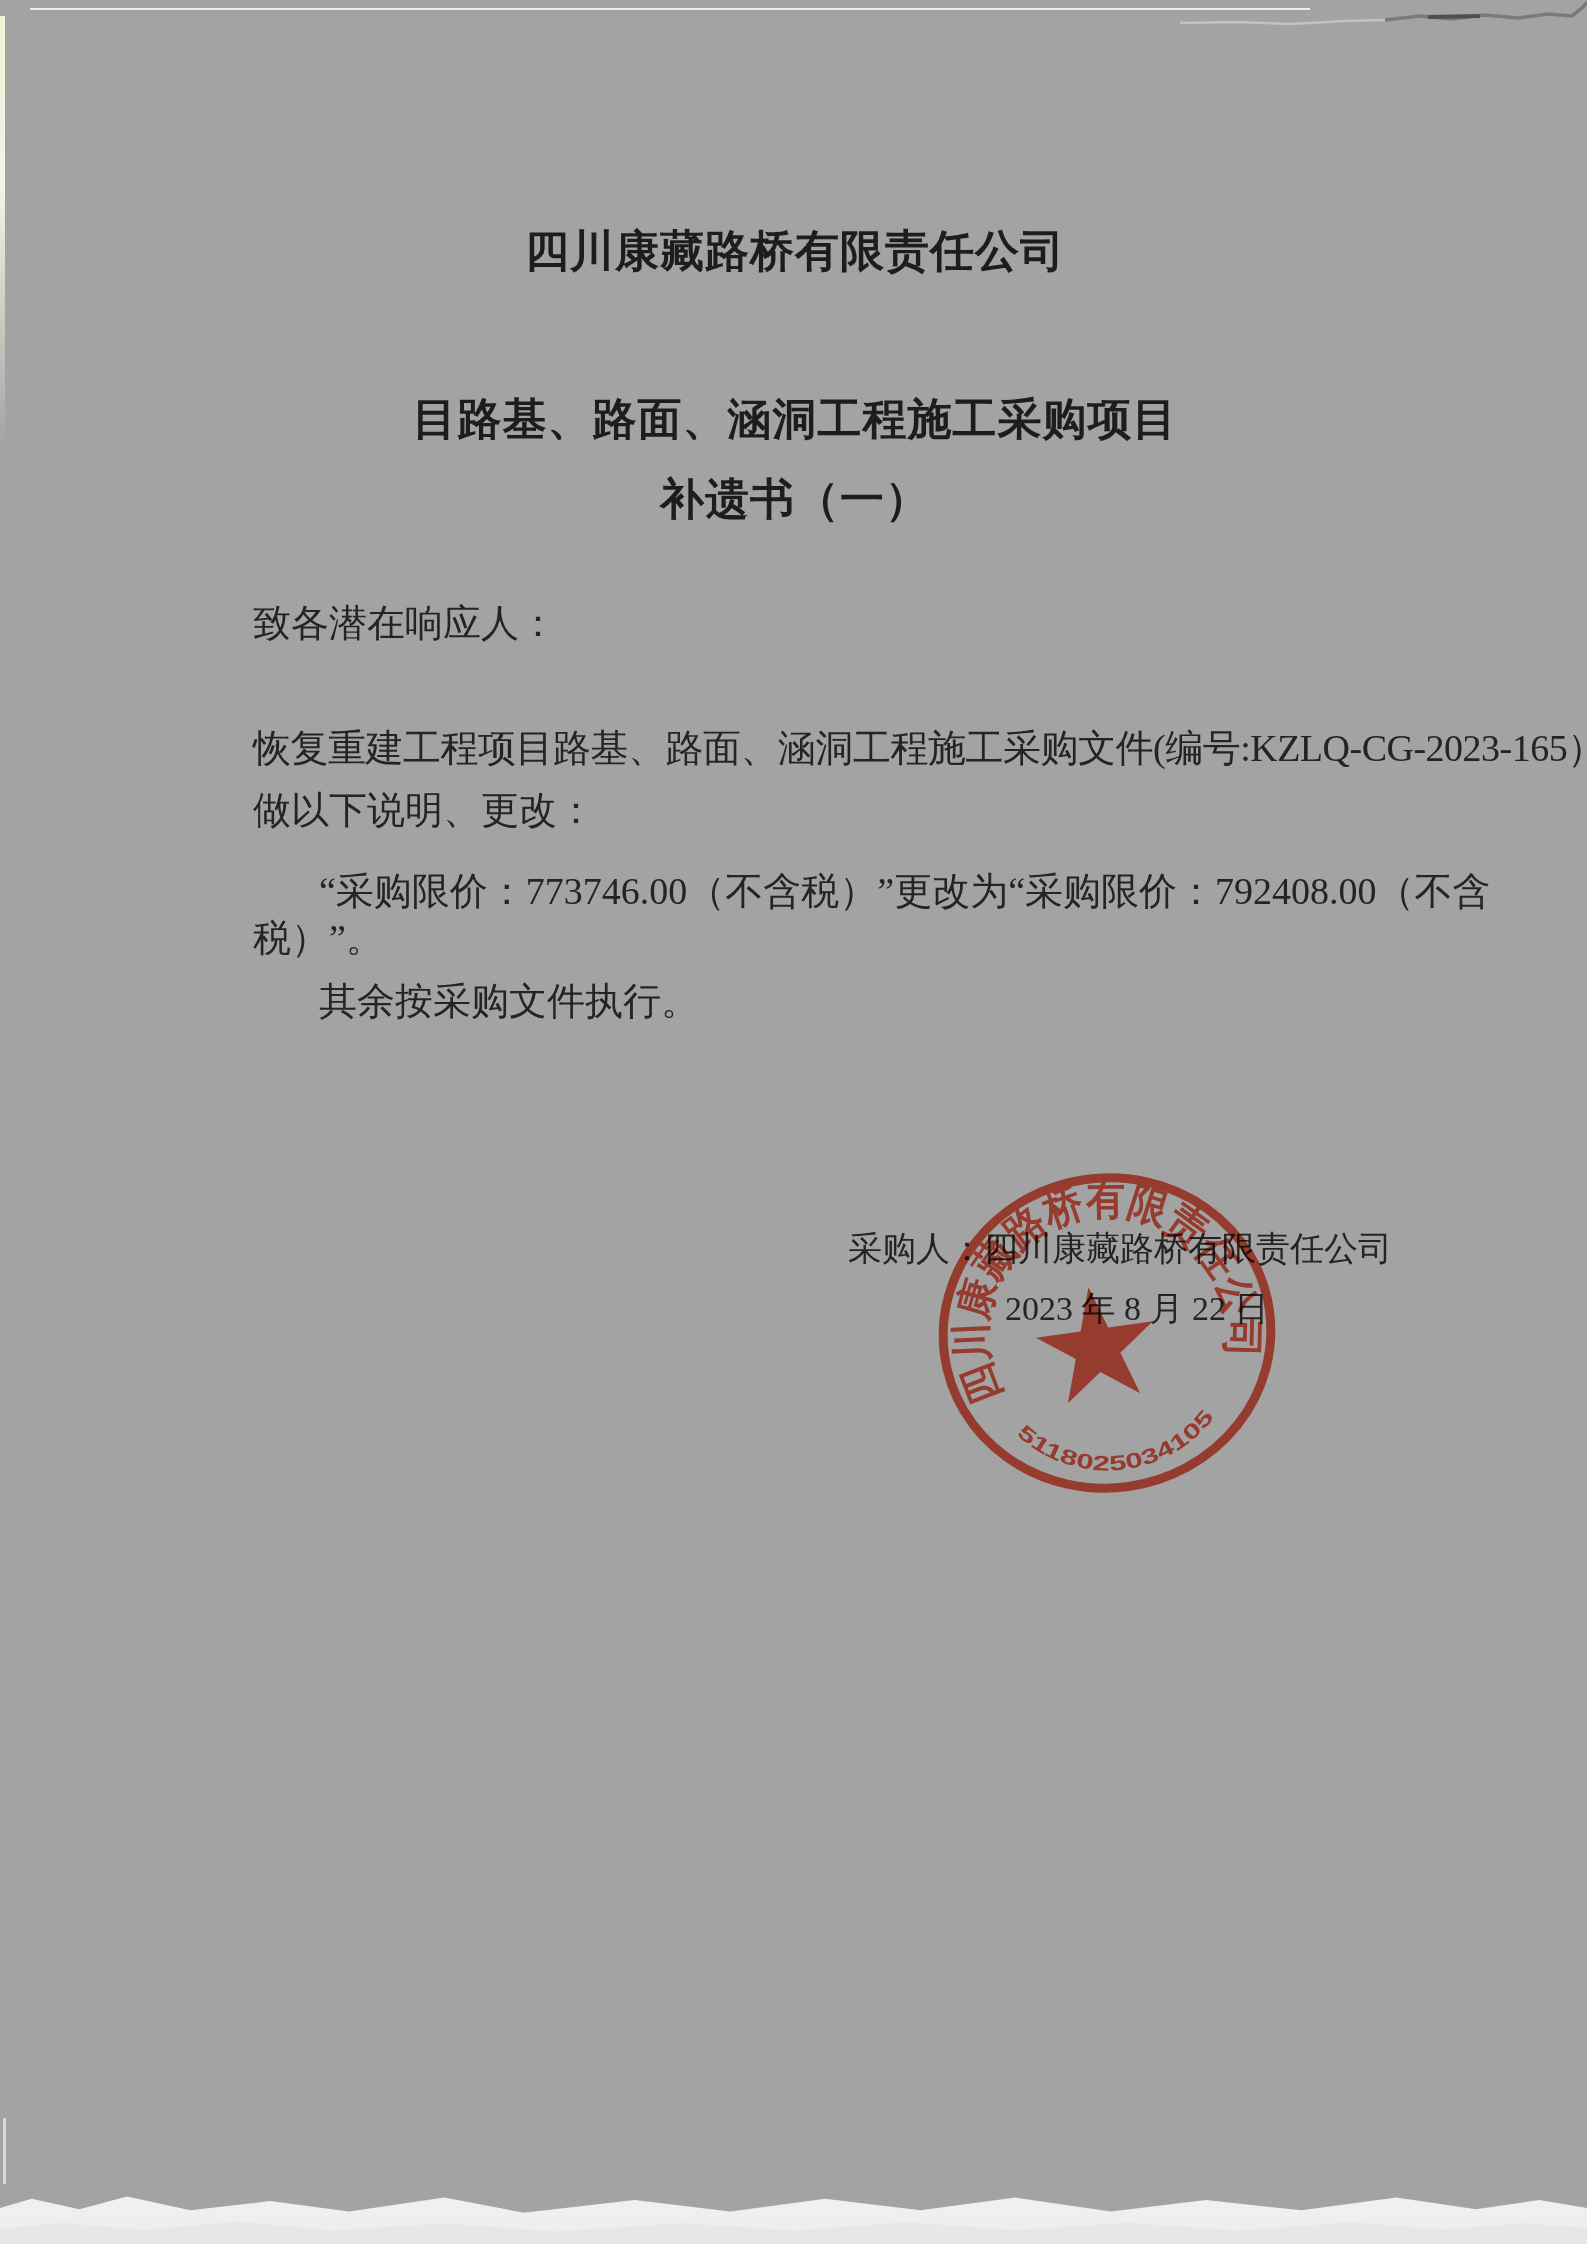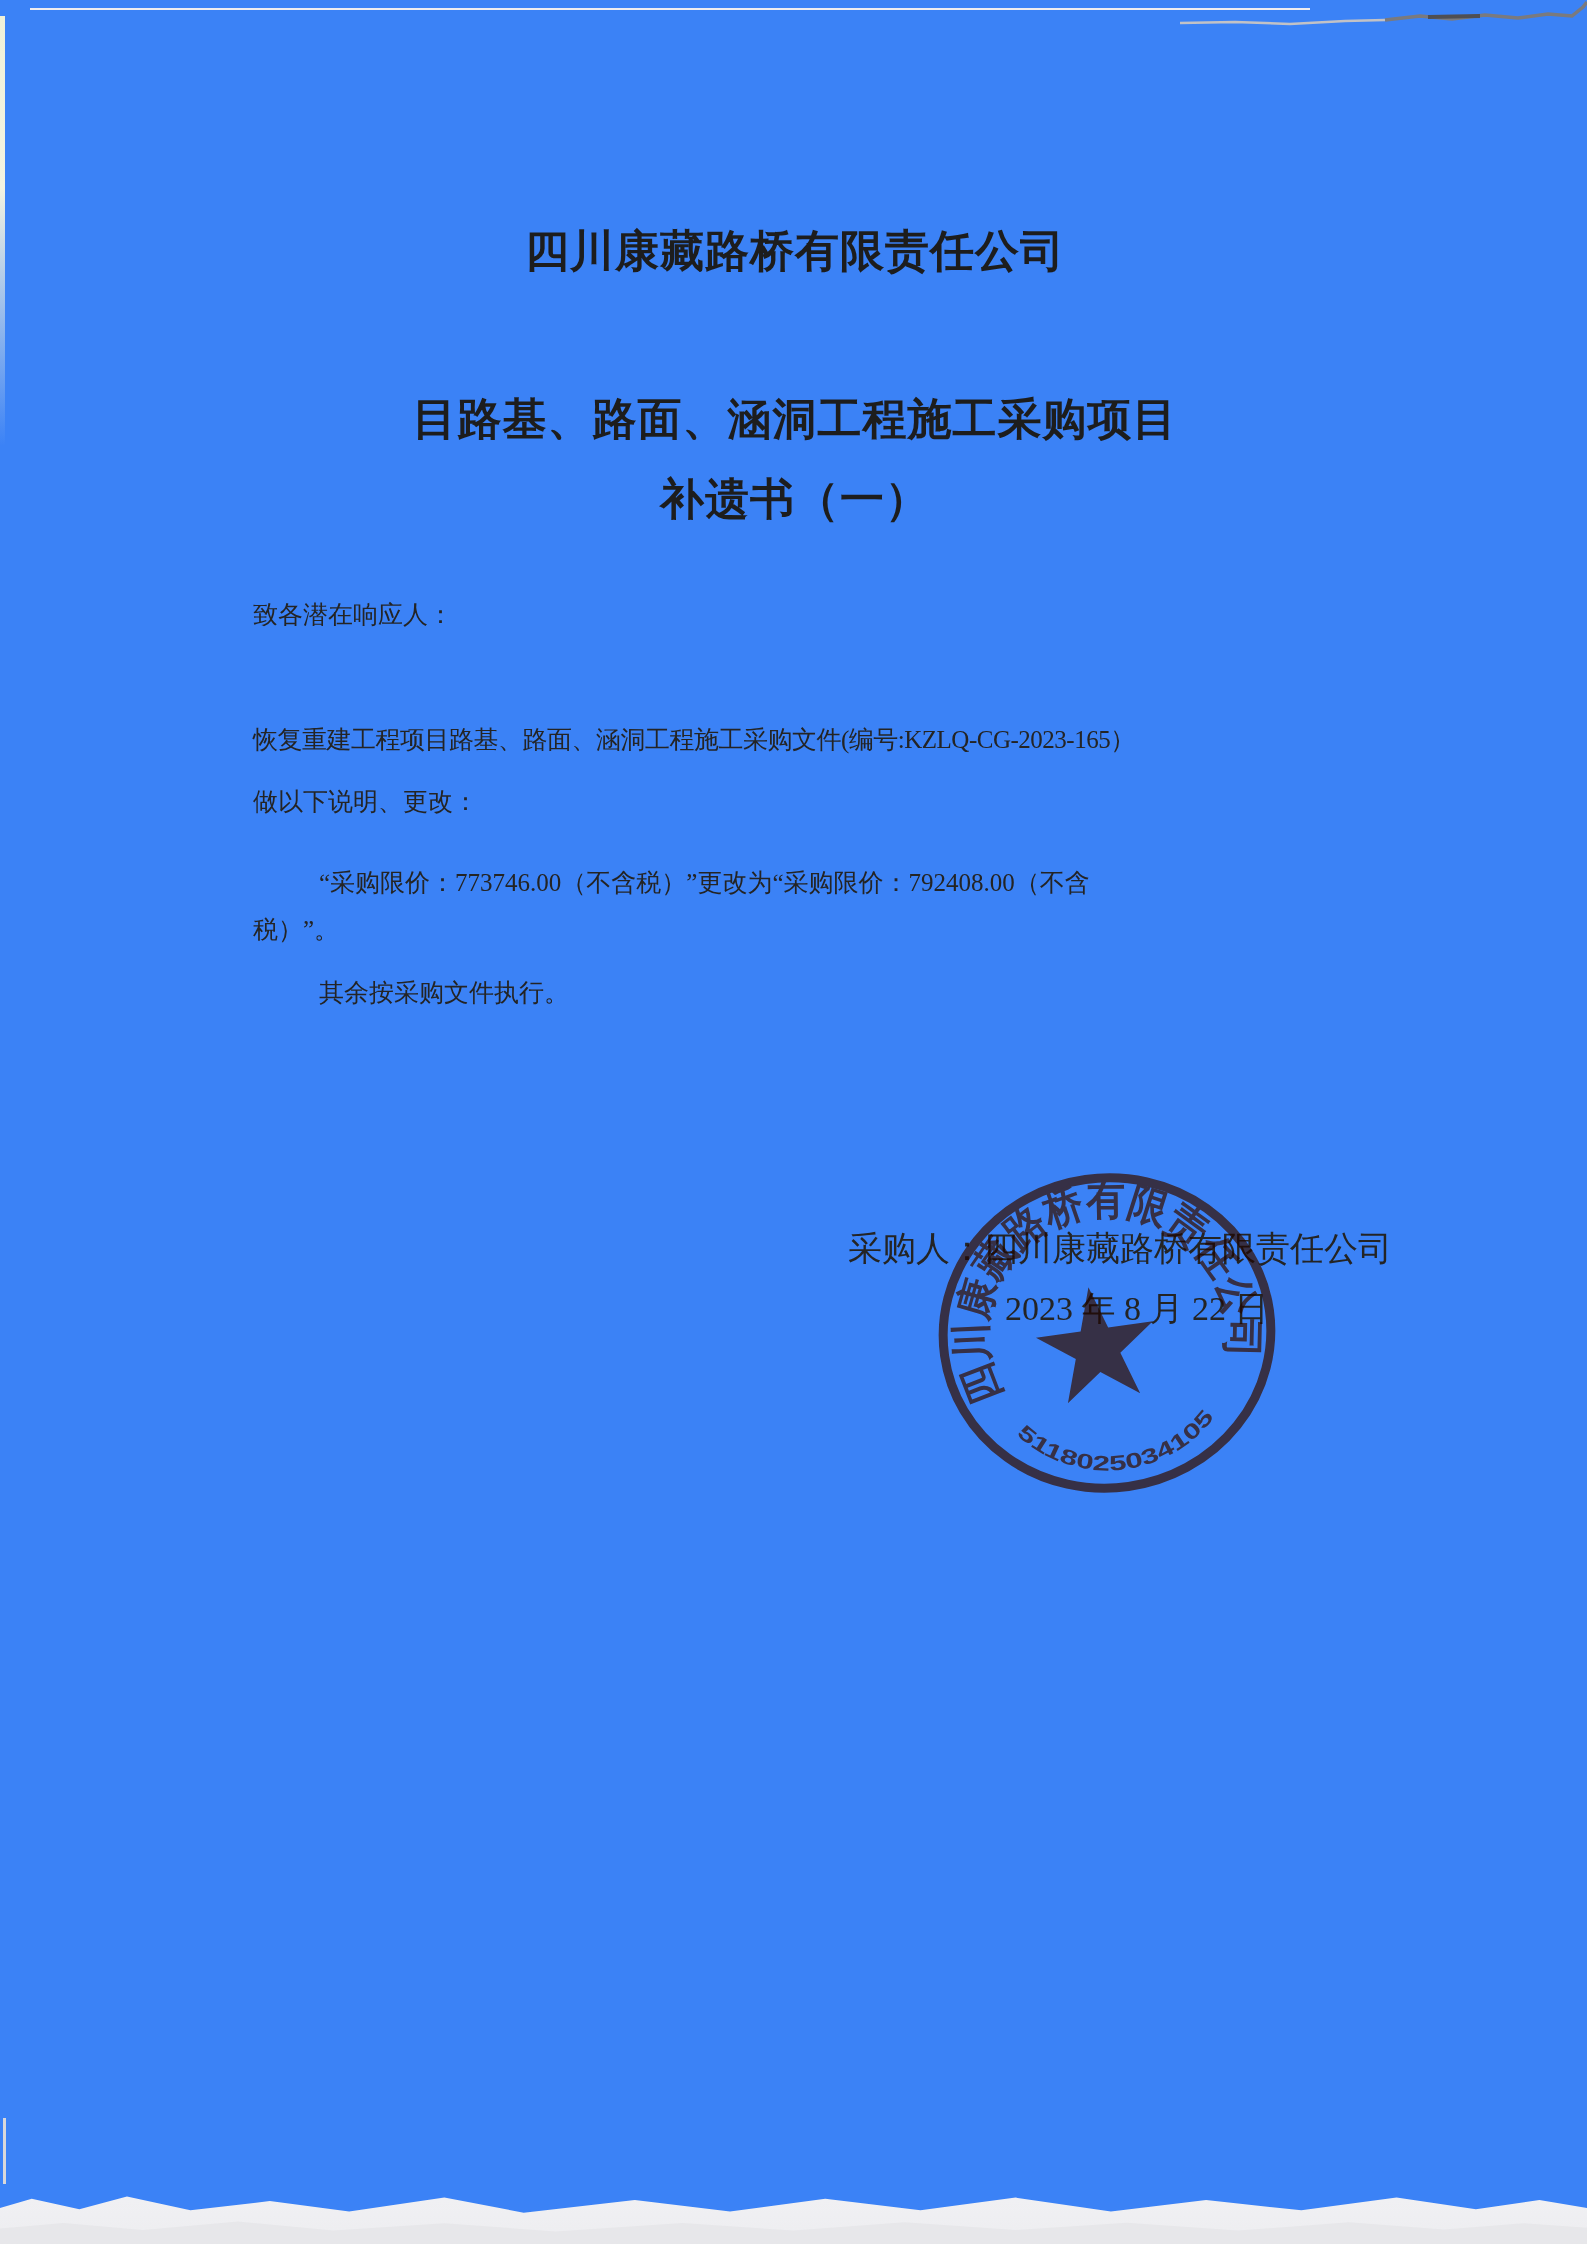--- a/index.html
+++ b/index.html
@@ -1,38 +1,38 @@
 <!DOCTYPE html>
 <html><head>
 <meta charset="utf-8">
 <style>
   html,body { margin:0; padding:0; background:#ffffff; }
   .page {
     position:relative;
     width:1587px; height:2244px;
-    background:#3b82f6;
+    background:#a3a3a3;
     overflow:hidden;
     font-family:"Liberation Serif","DejaVu Serif",serif;
     color:#262626;
   }
   .line { position:absolute; white-space:nowrap; }
 
   
   .title-line {
     left:190px; width:1210px; text-align:center;
     font-weight:bold; font-size:44px; color:#1d1d1d;
     letter-spacing:1px;
   }
   .t1 { top:222px; }
   .t2 { top:306px; }
   .t3 { top:390px; }
   .t4 { top:470px; }
 
   
-  .body-line { font-size:25px; color:#242424; }
+  .body-line { font-size:38px; color:#242424; }
   .b0 { left:253px; top:598px; }
   .b1 { left:319px; top:661px; }
   .b2 { left:253px; top:723px; letter-spacing:-0.5px; }
   .b3 { left:253px; top:785px;font-family:Liberation Mono, monospace; }
   .b4 { left:319px; top:866px; }
   .b5 { left:253px; top:913px; }
   .b6 { left:319px; top:976px; }
 
   
   .sig-line { font-size:34px; color:#242424; }

